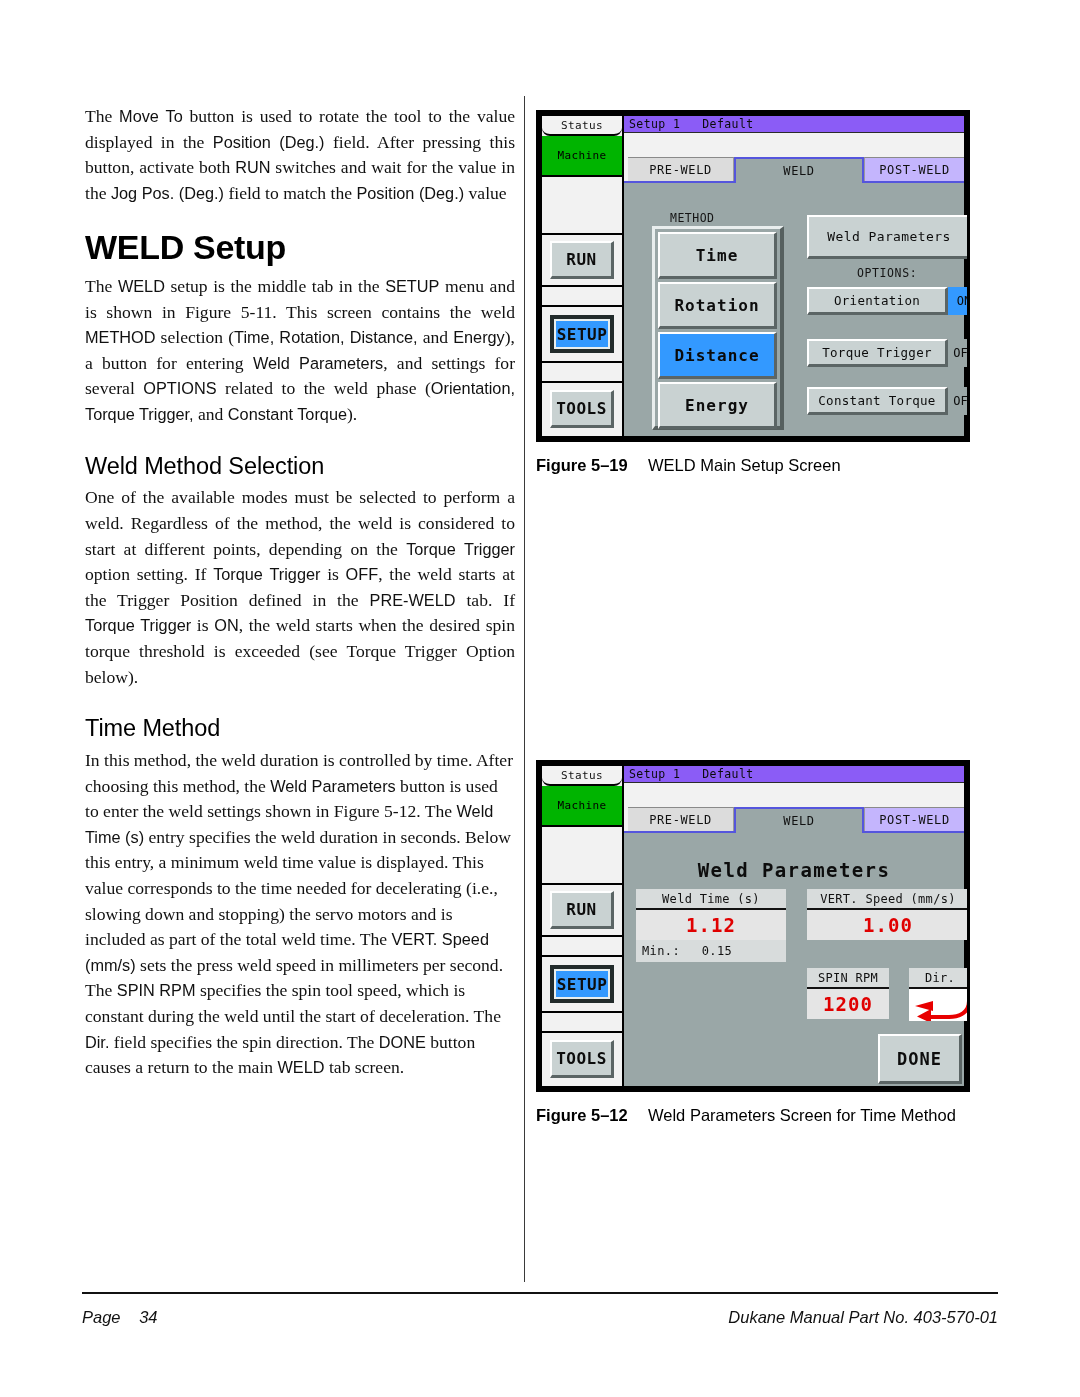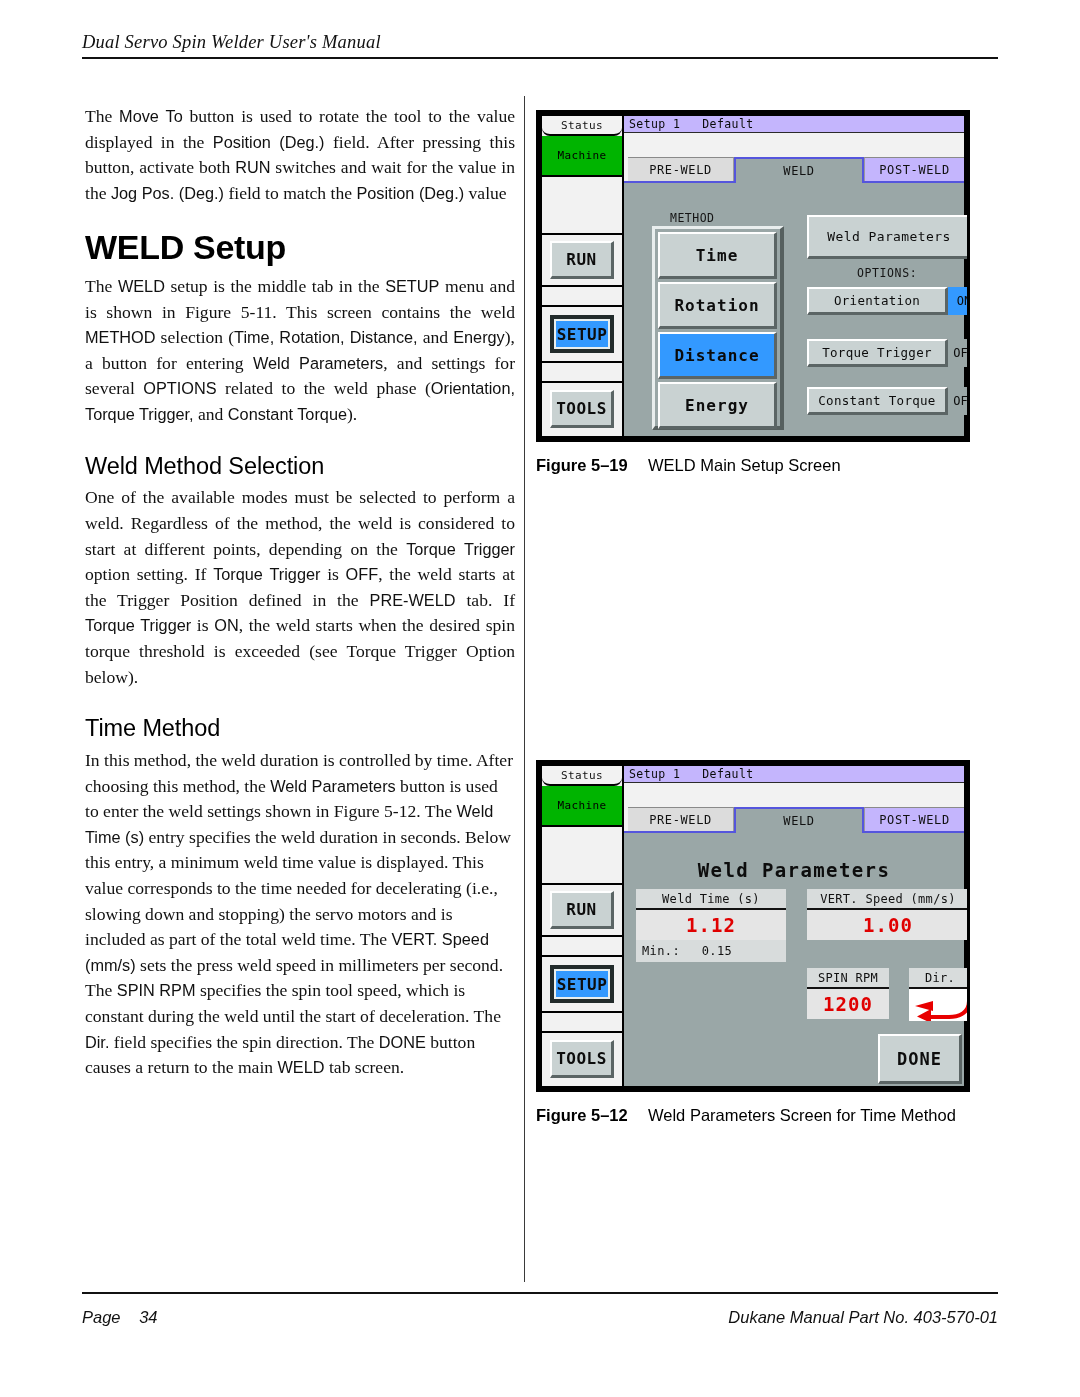--- a/index.html
+++ b/index.html
@@ -185,21 +185,21 @@
   }
 
   
   .hmi-main {
     position: absolute;
     left: 82px; top: 0; right: 0; bottom: 0;
     background: #9aa7a7;
   }
   .hmi-titlebar {
     height: 17px;
-    background: #c4b5fd;
+    background: #8b5cf6;
     color: #0a0a0a;
     font-size: 11.5px;
     display: flex; align-items: center;
     padding-left: 5px;
     letter-spacing: .4px;
     border-bottom: 1px solid #2b2b2b;
     box-sizing: border-box;
   }
   .hmi-titlebar .t2 { margin-left: 22px; }
   .hmi-subbar {
@@ -394,24 +394,20 @@
     font-size: 16.5px;
     color: #111;
   }
   .footer .pg-label { margin-right: 14px; }
 </style>
 </head>
 <body>
 
 <div class="page">
 
-  <div class="runhead">
-    <div class="title">Dual Servo Spin Welder User's Manual</div>
-    <div class="rule"></div>
-  </div>
 
   <div class="divider"></div>
 
   <div class="col-left">
 
     <p class="body-p"><span>The </span><span class="ui">Move To</span><span> button is used to rotate the tool to the value displayed in the </span><span class="ui">Position (Deg.)</span><span> field. After pressing this button, activate both </span><span class="ui">RUN</span><span> switches and wait for the value in the </span><span class="ui">Jog Pos. (Deg.)</span><span> field to match the </span><span class="ui">Position (Deg.)</span><span> value</span></p>
 
     <h1 class="sec">WELD Setup</h1>
 
     <p class="body-p"><span>The </span><span class="ui">WELD</span><span> setup is the middle tab in the </span><span class="ui">SETUP</span><span> menu and is shown in Figure 5-11. This screen contains the weld </span><span class="ui">METHOD</span><span> selection (</span><span class="ui">Time, Rotation, Distance,</span><span> and </span><span class="ui">Energy</span><span>), a button for entering </span><span class="ui">Weld Parameters</span><span>, and settings for several </span><span class="ui">OPTIONS</span><span> related to the weld phase (</span><span class="ui">Orientation, Torque Trigger,</span><span> and </span><span class="ui">Constant Torque</span><span>).</span></p>

